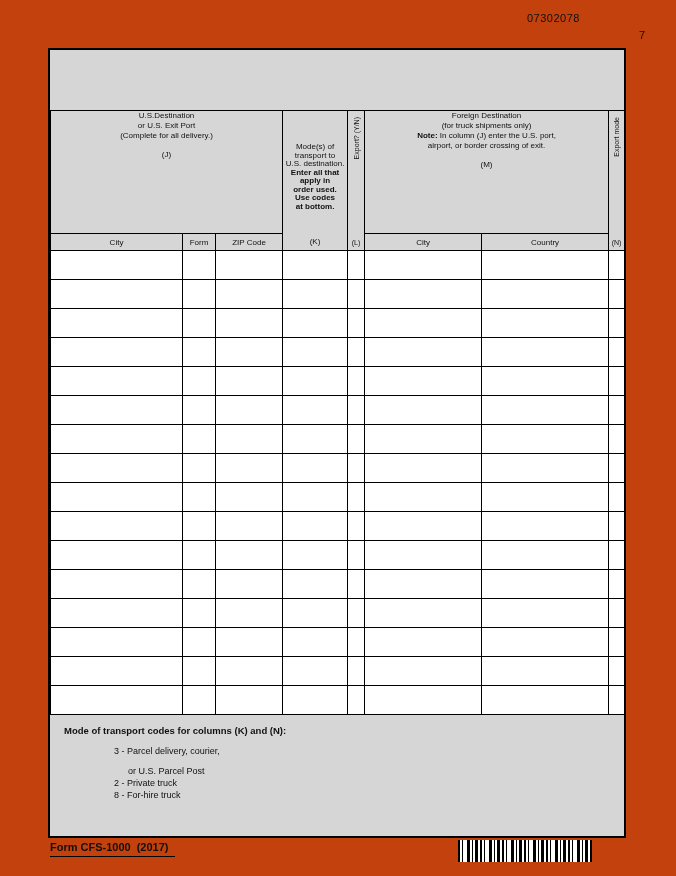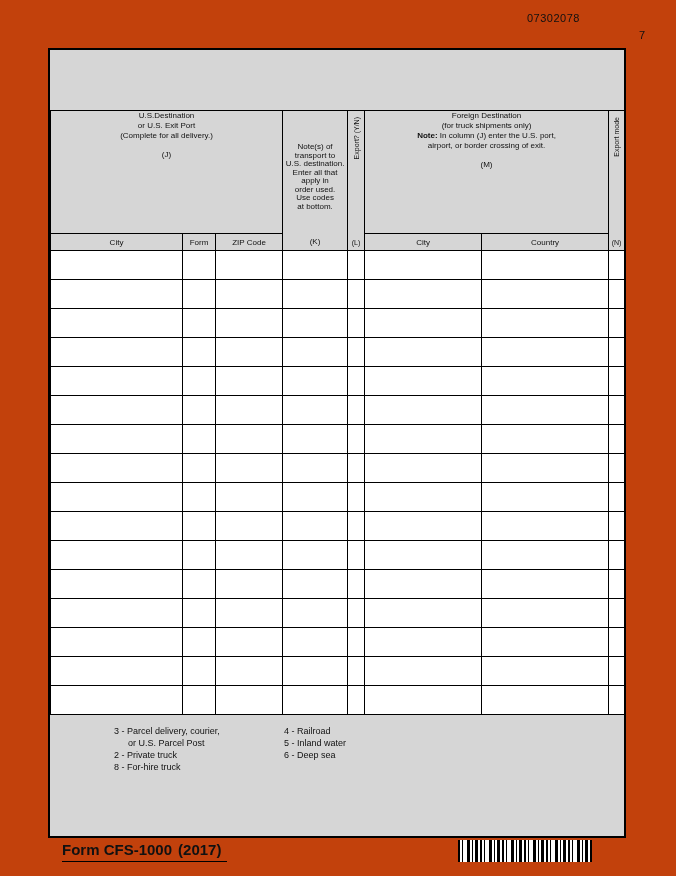--- a/index.html
+++ b/index.html
@@ -24,42 +24,42 @@
 
   .row-group { height:123px; }
   .row-sub   { height:17px; }
 
   .hdr-stack { display:flex; flex-direction:column; 
                height:121px; padding-bottom:16px; line-height:10px; }
   .hdr-stack .code { margin-top:9px; }
 
   .hdr-k { font-size:7.5px; }
   .k-stack { display:flex; flex-direction:column; height:138px; padding-top:32px; line-height:8.5px; }
-  .k-stack .b { font-weight:normal; }
+  .k-stack .b { font-weight:bold; }
   .k-code { margin-top:auto; padding-bottom:3px; font-size:8px; }
 
   .vert-stack { display:flex; flex-direction:column; align-items:center; justify-content:space-between;
                 height:138px; padding:6px 0 3px; }
   .vert { writing-mode:vertical-rl; transform:rotate(180deg); display:inline-block;
           font-size:7px; white-space:nowrap; }
   .code-sm { font-size:7px; }
 
   .m-note b { font-weight:bold; }
   .sub-th { font-size:8px; vertical-align:middle !important; }
 
   tbody td { height:29px; background:#fff; }
 
   .codes { flex:1 1 auto; padding:10px 0 0 14px; font-size:9px; }
   .codes-title { font-weight:bold; font-size:9.5px; margin-bottom:9px; }
   .codes-cols { display:flex; padding-left:50px; }
   .codes-col div { line-height:12px; white-space:nowrap; }
-  .codes-col .indent { padding-left:14px; }
+  .codes-col .indent { padding-left:14px;margin-top:8px; }
   .cc1 { width:170px; } .cc2 { width:180px; } .cc3 { width:auto; }
 
-  .form-footer { position:absolute; left:62px; top:841px; font-size:15px; font-weight:bold;
+  .form-footer { position:absolute; left:50px; top:841px; font-size:11px; font-weight:bold;
                  border-bottom:1.5px solid #000; padding:0 6px 3px 0; }
   .form-footer .yr { margin-left:6px; }
 
   .barcode { position:absolute; left:458px; top:840px; width:134px; height:22px;
              background:
                repeating-linear-gradient(90deg,
                  #000 0 2px, #fff 2px 4px,
                  #000 4px 5px, #fff 5px 9px,
                  #000 9px 12px, #fff 12px 14px,
                  #000 14px 15px, #fff 15px 17px,
@@ -92,21 +92,21 @@
           <th colspan="3">
             <div class="hdr-stack">
               <div>U.S.Destination</div>
               <div>or U.S. Exit Port</div>
               <div>(Complete for all delivery.)</div>
               <div class="code">(J)</div>
             </div>
           </th>
           <th rowspan="2" class="hdr-k">
             <div class="k-stack">
-              <div>Note(s) of</div>
+              <div>Mode(s) of</div>
               <div>transport to</div>
               <div>U.S. destination.</div>
               <div class="b">Enter all that</div>
               <div class="b">apply in</div>
               <div class="b">order used.</div>
               <div class="b">Use codes</div>
               <div class="b">at bottom.</div>
               <div class="k-code">(K)</div>
             </div>
           </th>
@@ -298,32 +298,28 @@
             <td></td>
             <td></td>
             <td></td>
             <td></td>
             <td></td>
           </tr>
         </tbody>
     </table>
 
     <div class="codes">
+      <div class="codes-title">Mode of transport codes for columns (K) and (N):</div>
       <div class="codes-cols">
         <div class="codes-col cc1">
           <div>3 - Parcel delivery, courier,</div>
           <div class="indent">or U.S. Parcel Post</div>
           <div>2 - Private truck</div>
           <div>8 - For-hire truck</div>
         </div>
-        <div class="codes-col cc2">
-          <div>4 - Railroad</div>
-          <div>5 - Inland water</div>
-          <div>6 - Deep sea</div>
-        </div>
       </div>
     </div>
   </div>
 
   <div class="form-footer"><span>Form CFS-1000</span><span class="yr">(2017)</span></div>
 
   <div class="barcode"></div>
 
 </div>
 

